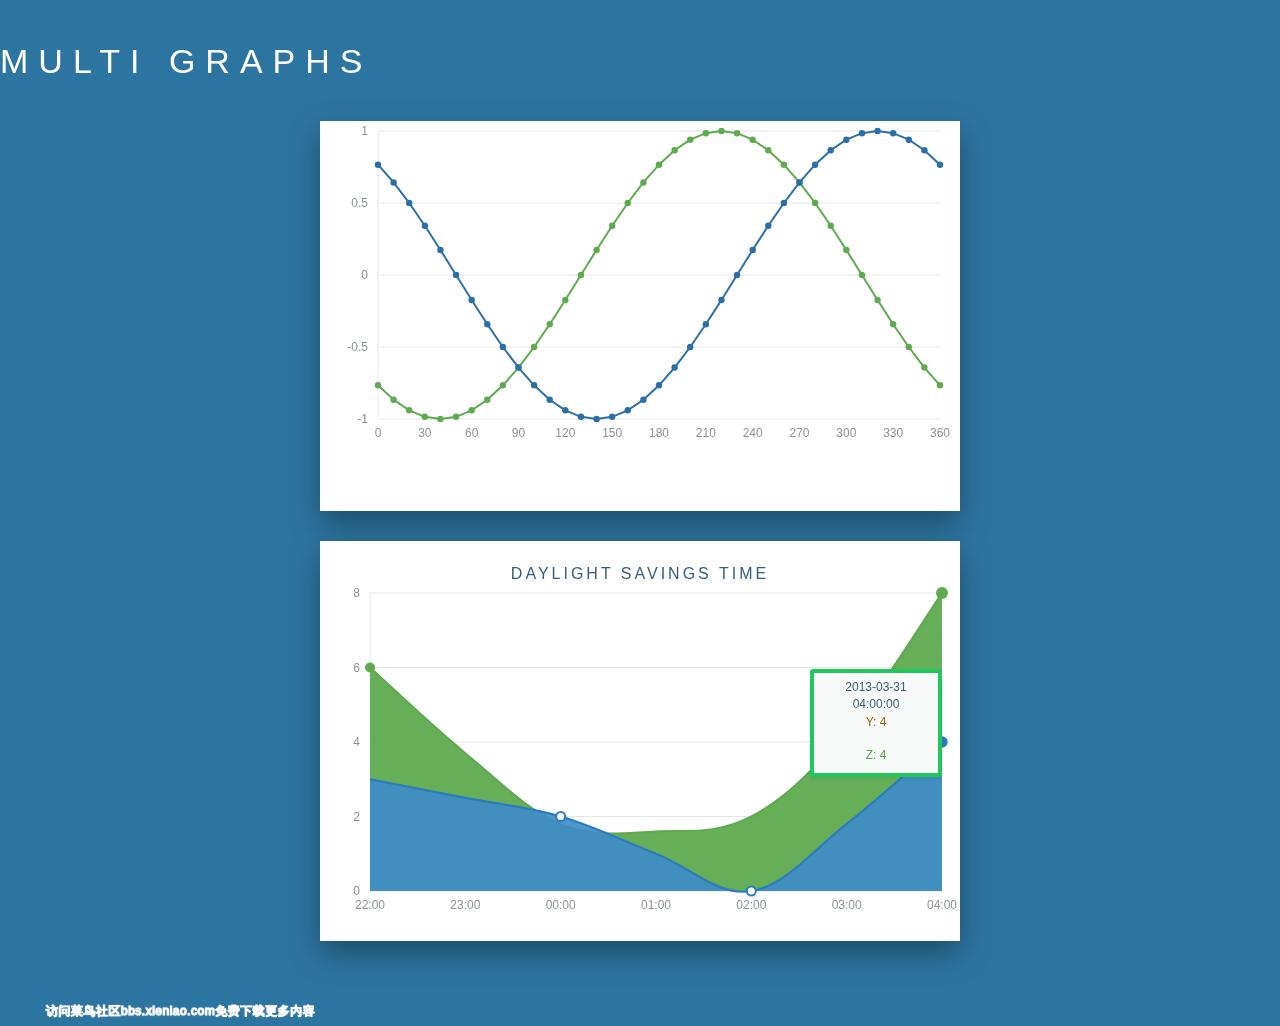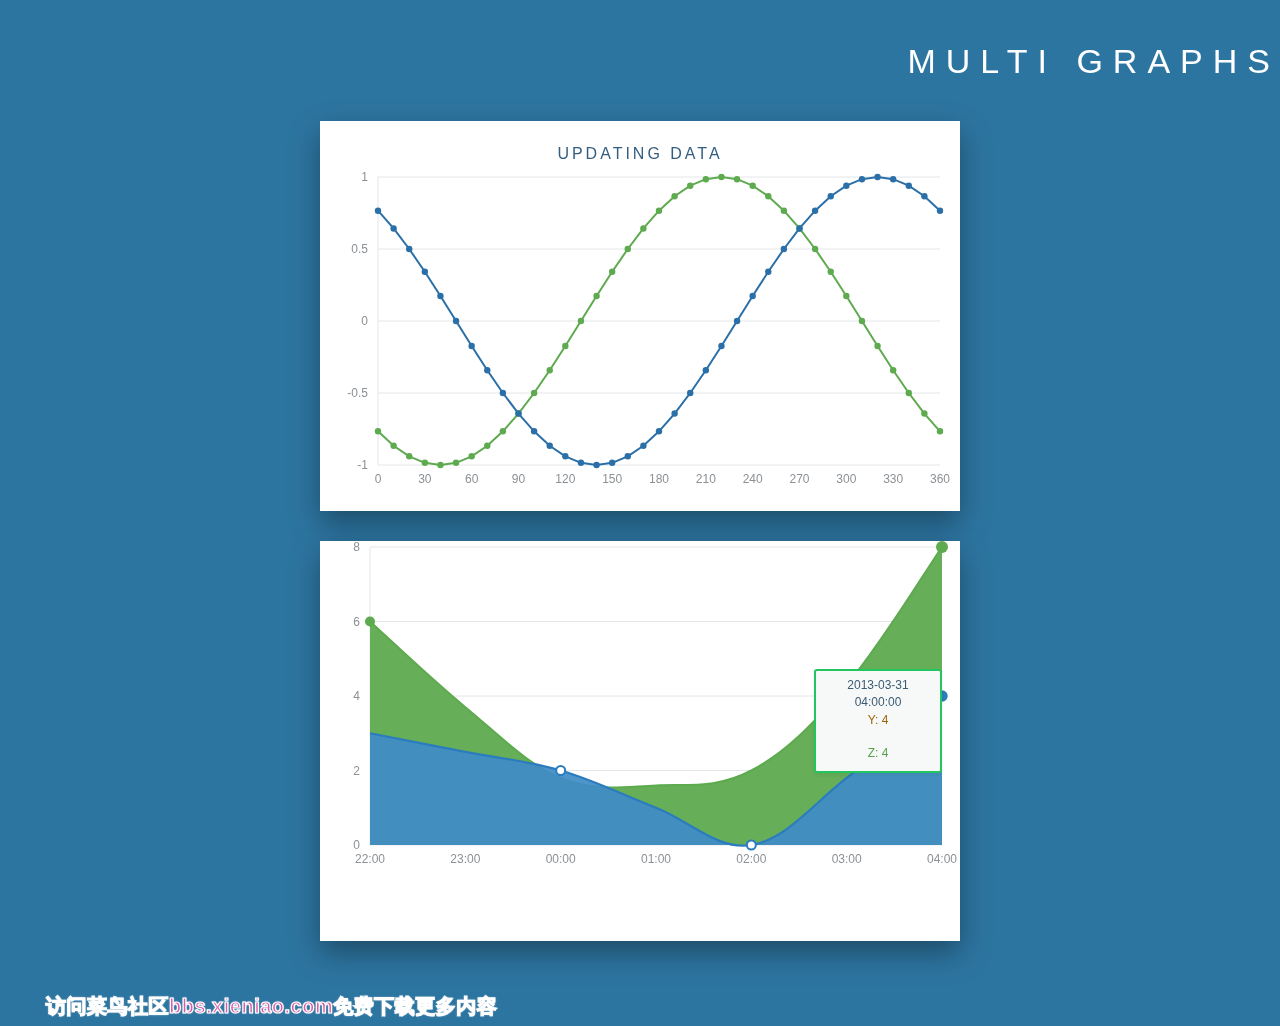--- a/index.html
+++ b/index.html
@@ -2,21 +2,21 @@
 <html><head>
 <meta charset="utf-8">
 <style>
   html,body{
     margin:0;padding:0;width:1280px;height:1026px;
     background:#2d75a1;
     font-family:"Helvetica Neue",Arial,sans-serif;
     overflow:hidden;
   }
   .page-title{
-    text-align:right;
+    text-align:left;
     color:#ffffff;
     font-size:34px;
     font-weight:400;
     letter-spacing:10px;
     padding-top:42px;
     padding-bottom:10px;
   }
   .card{
     width:640px;
     margin:30px auto 0 auto;
@@ -42,51 +42,50 @@
     stroke:#e3e6e8;
     stroke-width:1;
     fill:none;
   }
   .tooltip{
     position:absolute;
     right:18px;
     top:128px;
     width:116px;
     background:#f7f9f9;
-    border:2px solid #22c55e;
+    border:4px solid #22c55e;
     border-radius:3px;
     text-align:center;
     font-size:12px;
     line-height:1.45;
     padding:6px 4px 8px 4px;
     color:#3c5b74;
     box-shadow:0 2px 4px rgba(0,0,0,0.06);
   }
   .tooltip .tt-y{color:#a16207;}
   .tooltip .tt-z{color:#58a24b;margin-top:16px;}
   .water{
     position:absolute;
     left:46px;
     bottom:6px;
-    font-size:20px;
-    font-weight:700;
+    font-size:12px;
+    font-weight:400;
     letter-spacing:0.5px;
     color:#d95ca8;
     -webkit-text-stroke:1.2px #ffffff;
     text-shadow:0 0 2px #fff;
     font-family:"Arial Black",Arial,sans-serif;
   }
 </style>
 </head>
 <body>
 
 <div class="page-title">MULTI GRAPHS</div>
 
 <div class="card" style="height:390px;">
-  <div class="card-title">UPDATING DATA</div>
   <svg id="svg-updating" width="640" height="330">
       <g class="axis">
         <line x1="58" x2="620" y1="298" y2="298"></line>
         <text x="48" y="302" text-anchor="end">-1</text>
         <line x1="58" x2="620" y1="226" y2="226"></line>
         <text x="48" y="230" text-anchor="end">-0.5</text>
         <line x1="58" x2="620" y1="154" y2="154"></line>
         <text x="48" y="158" text-anchor="end">0</text>
         <line x1="58" x2="620" y1="82" y2="82"></line>
         <text x="48" y="86" text-anchor="end">0.5</text>
@@ -180,20 +179,21 @@
       <circle cx="541.9444444444445" cy="12.187683566242029" r="3.2" fill="#2a6fa8"></circle>
       <circle cx="557.5555555555555" cy="10" r="3.2" fill="#2a6fa8"></circle>
       <circle cx="573.1666666666666" cy="12.187683566242029" r="3.2" fill="#2a6fa8"></circle>
       <circle cx="588.7777777777777" cy="18.684262606829154" r="3.2" fill="#2a6fa8"></circle>
       <circle cx="604.3888888888889" cy="29.292341855040746" r="3.2" fill="#2a6fa8"></circle>
       <circle cx="620" cy="43.689600190867054" r="3.2" fill="#2a6fa8"></circle>
     </svg>
 </div>
 
 <div class="card" style="height:400px;">
+  <div class="card-title">DAYLIGHT SAVINGS TIME</div>
   <svg id="svg-dst" width="640" height="336">
       <g class="axis">
         <line x1="50" x2="622" y1="304" y2="304"></line>
         <text x="40" y="308" text-anchor="end">0</text>
         <line x1="50" x2="622" y1="229.5" y2="229.5"></line>
         <text x="40" y="233.5" text-anchor="end">2</text>
         <line x1="50" x2="622" y1="155" y2="155"></line>
         <text x="40" y="159" text-anchor="end">4</text>
         <line x1="50" x2="622" y1="80.5" y2="80.5"></line>
         <text x="40" y="84.5" text-anchor="end">6</text>

